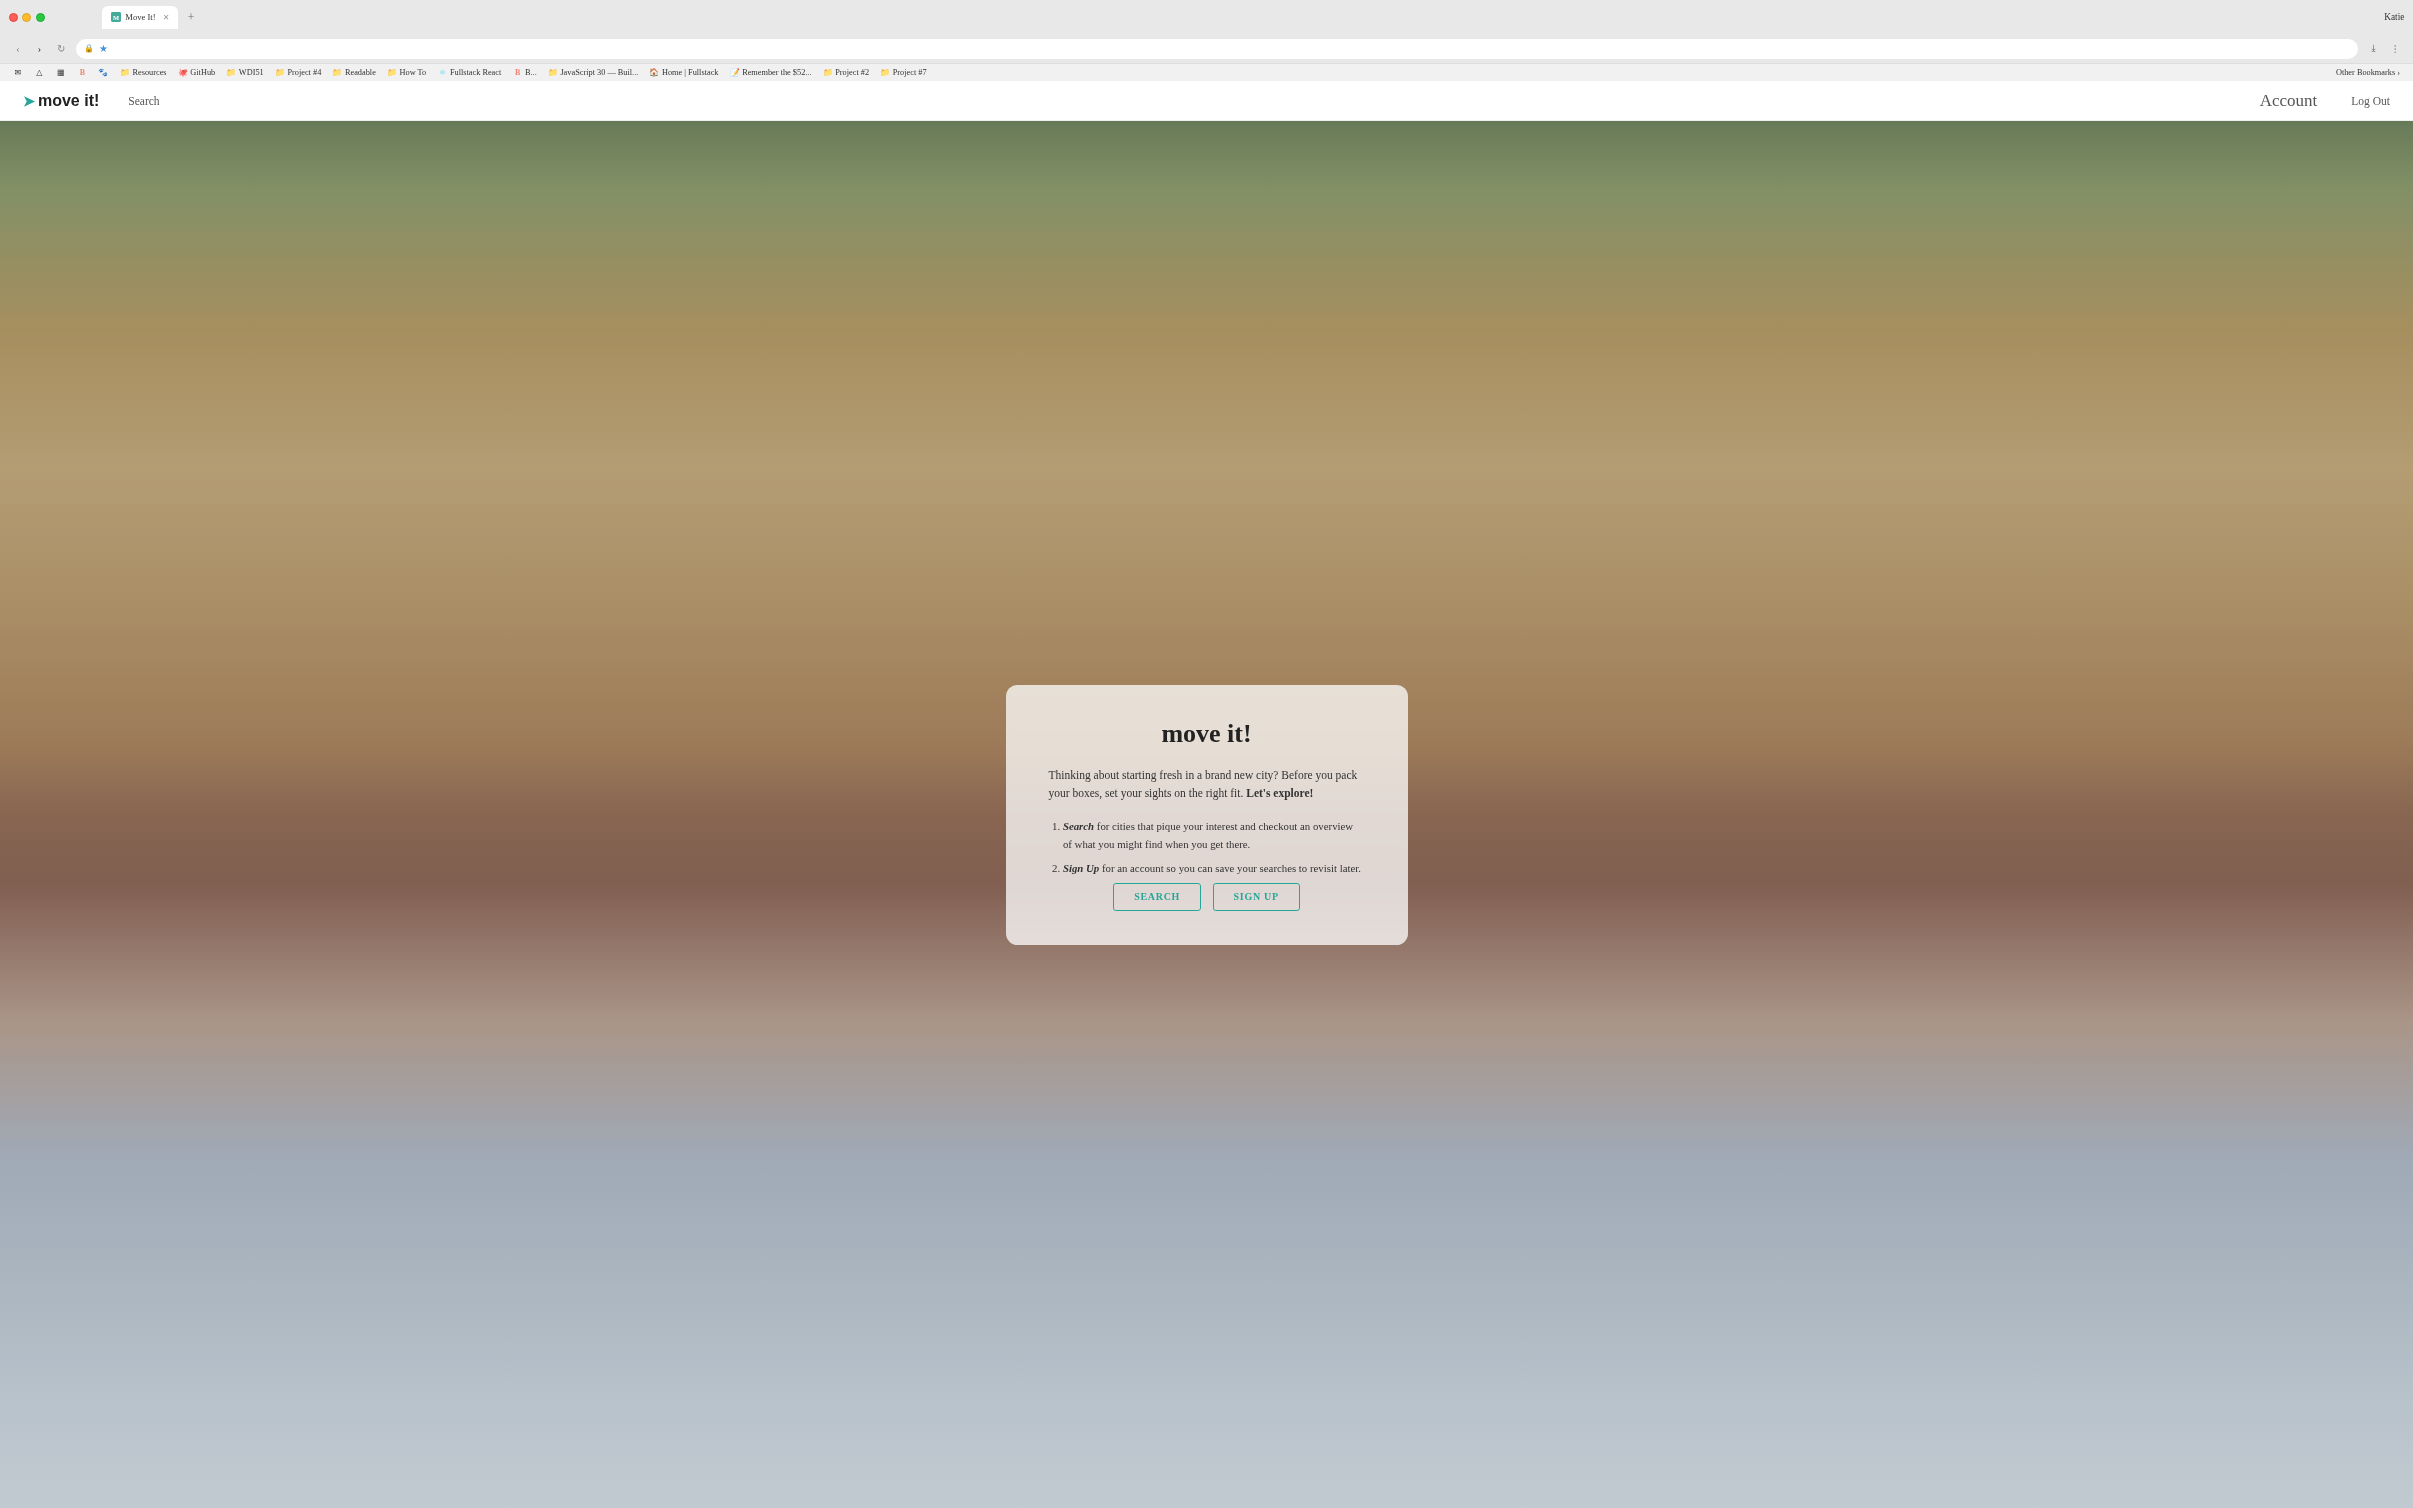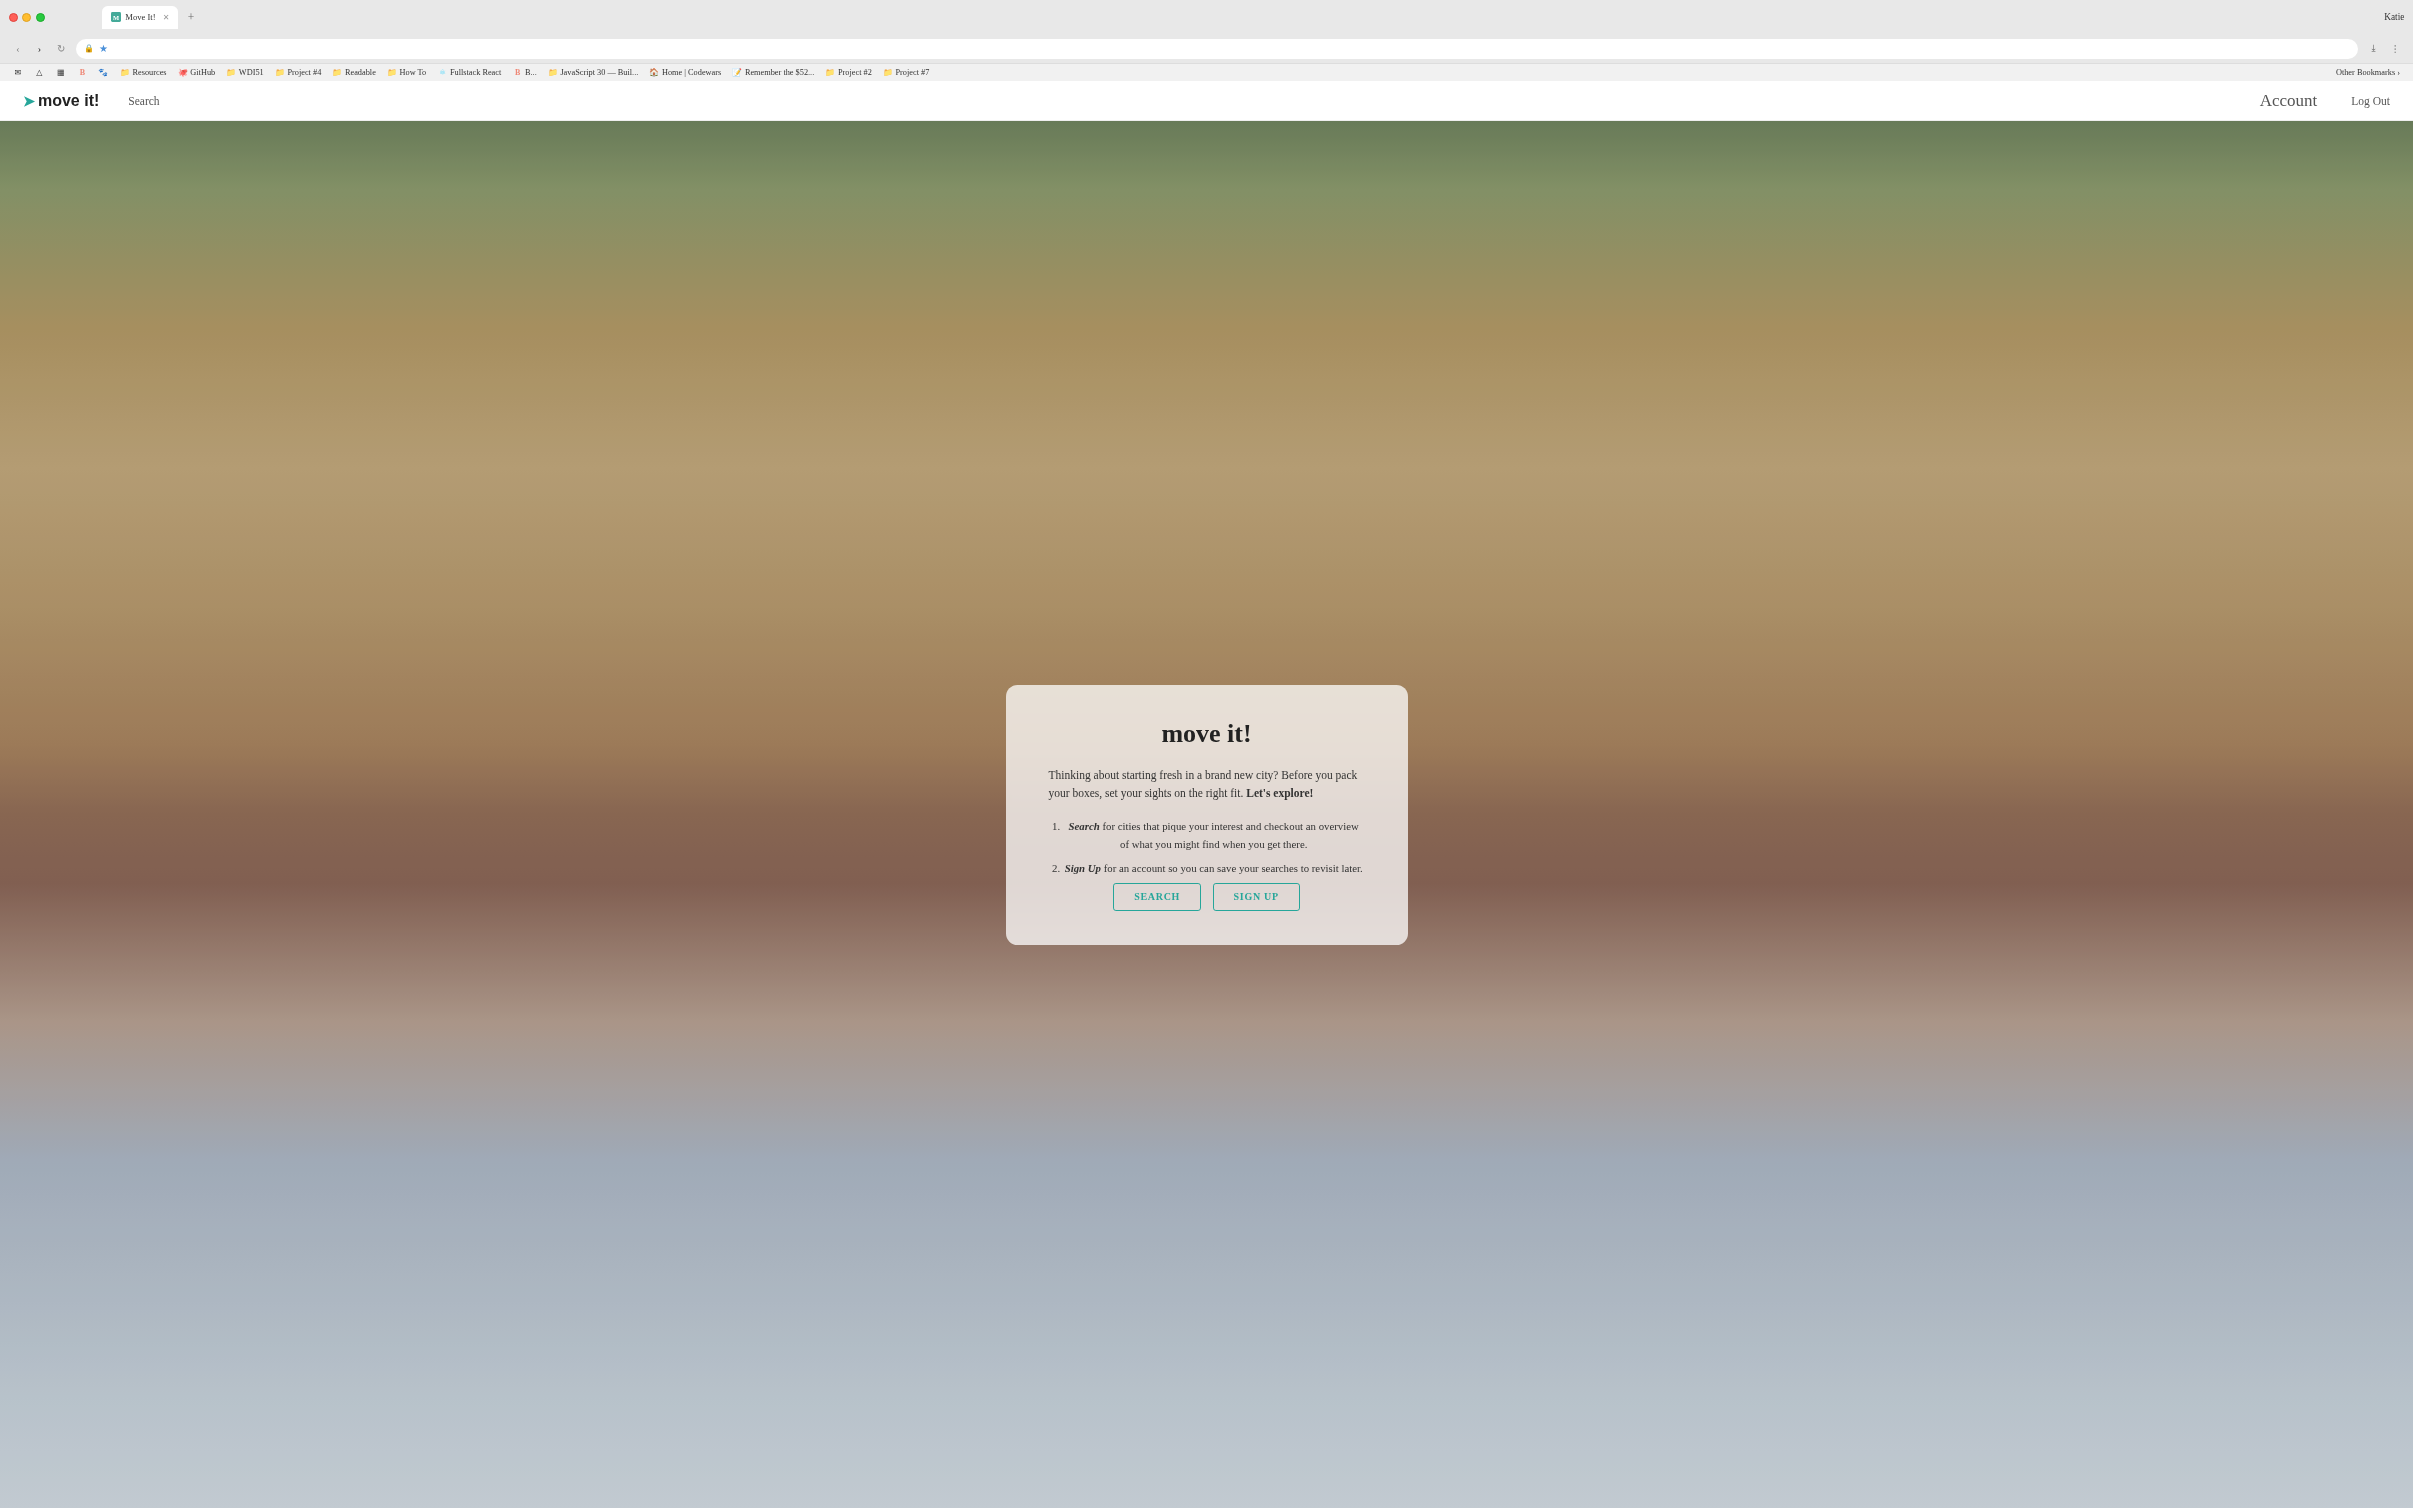--- a/index.html
+++ b/index.html
@@ -357,21 +357,21 @@
       line-height: 1.6;
       margin-bottom: 14.4px;
       text-align: left;
     }
 
     .modal-description strong {
       font-weight: bold;
     }
 
     .modal-list {
-      text-align: center;
+      text-align: left;
       padding-left: 14.4px;
     }
 
     .modal-list li {
       font-family: Georgia, serif;
       font-size: 10.8px;
       color: #333;
       line-height: 1.7;
       margin-bottom: 5.7px;
     }
@@ -504,21 +504,21 @@
     <div class="bookmark-item">
       <span class="bookmark-favicon" style="font-weight:bold;color:#e87;">B</span>
       <span>B...</span>
     </div>
     <div class="bookmark-item">
       <span class="bookmark-favicon">📁</span>
       <span>JavaScript 30 — Buil...</span>
     </div>
     <div class="bookmark-item">
       <span class="bookmark-favicon">🏠</span>
-      <span>Home | Codewars</span>
+      <span>Home | Fullstack</span>
     </div>
     <div class="bookmark-item">
       <span class="bookmark-favicon">📝</span>
       <span>Remember the $52...</span>
     </div>
     <div class="bookmark-item">
       <span class="bookmark-favicon">📁</span>
       <span>Project #2</span>
     </div>
     <div class="bookmark-item">

